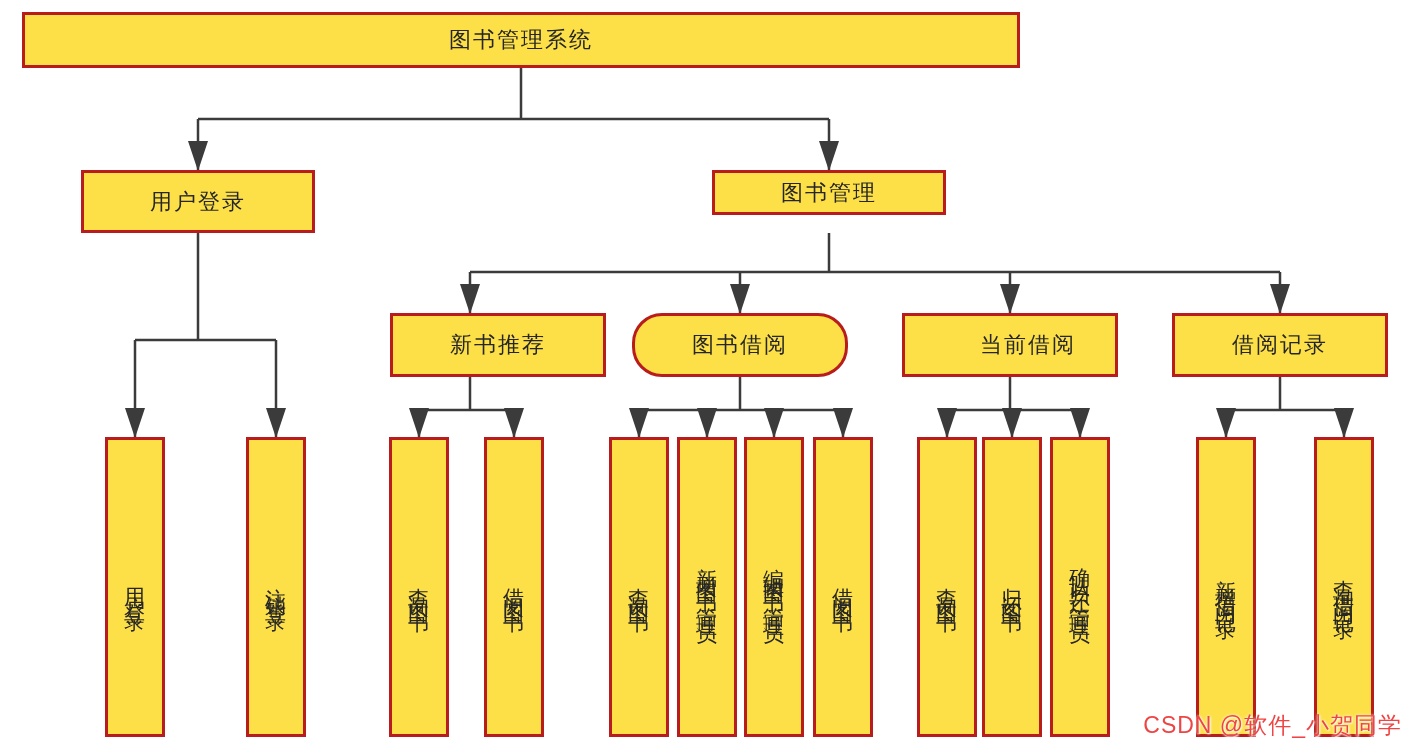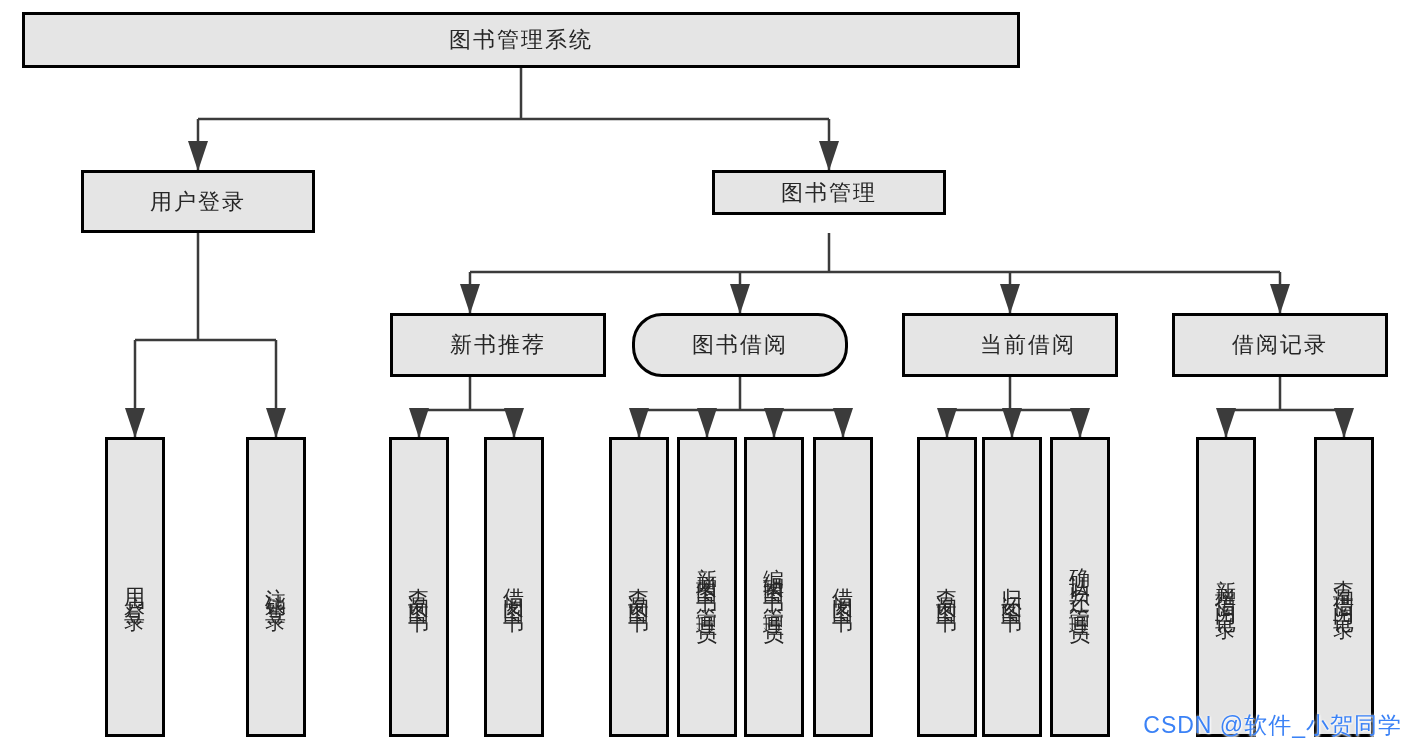--- a/index.html
+++ b/index.html
@@ -18,22 +18,22 @@
   #connectors {
     position: absolute;
     left: 0;
     top: 0;
     width: 1405px;
     height: 747px;
   }
   .node {
     position: absolute;
     box-sizing: border-box;
-    border: 3px solid #000000;
-    background: #e5e5e5;
+    border: 3px solid #b91c1c;
+    background: #fde047;
     color: #262626;
     display: flex;
     align-items: center;
     justify-content: center;
     text-align: center;
   }
   .hnode {
     font-size: 22px;
     letter-spacing: 2px;
     white-space: nowrap;
@@ -49,21 +49,21 @@
     text-orientation: mixed;
     font-size: 21px;
     letter-spacing: 8px;
     line-height: 1;
   }
   .watermark {
     position: absolute;
     right: 3px;
     bottom: 6px;
     font-size: 23px;
-    color: #3b82f6;
+    color: #ef4444;
     letter-spacing: 1px;
     white-space: nowrap;
     text-shadow: 0 0 3px #ffffff, 1px 1px 2px #ffffff;
     z-index: 5;
   }
 </style>
 </head>
 <body>
 
 <div id="stage">

